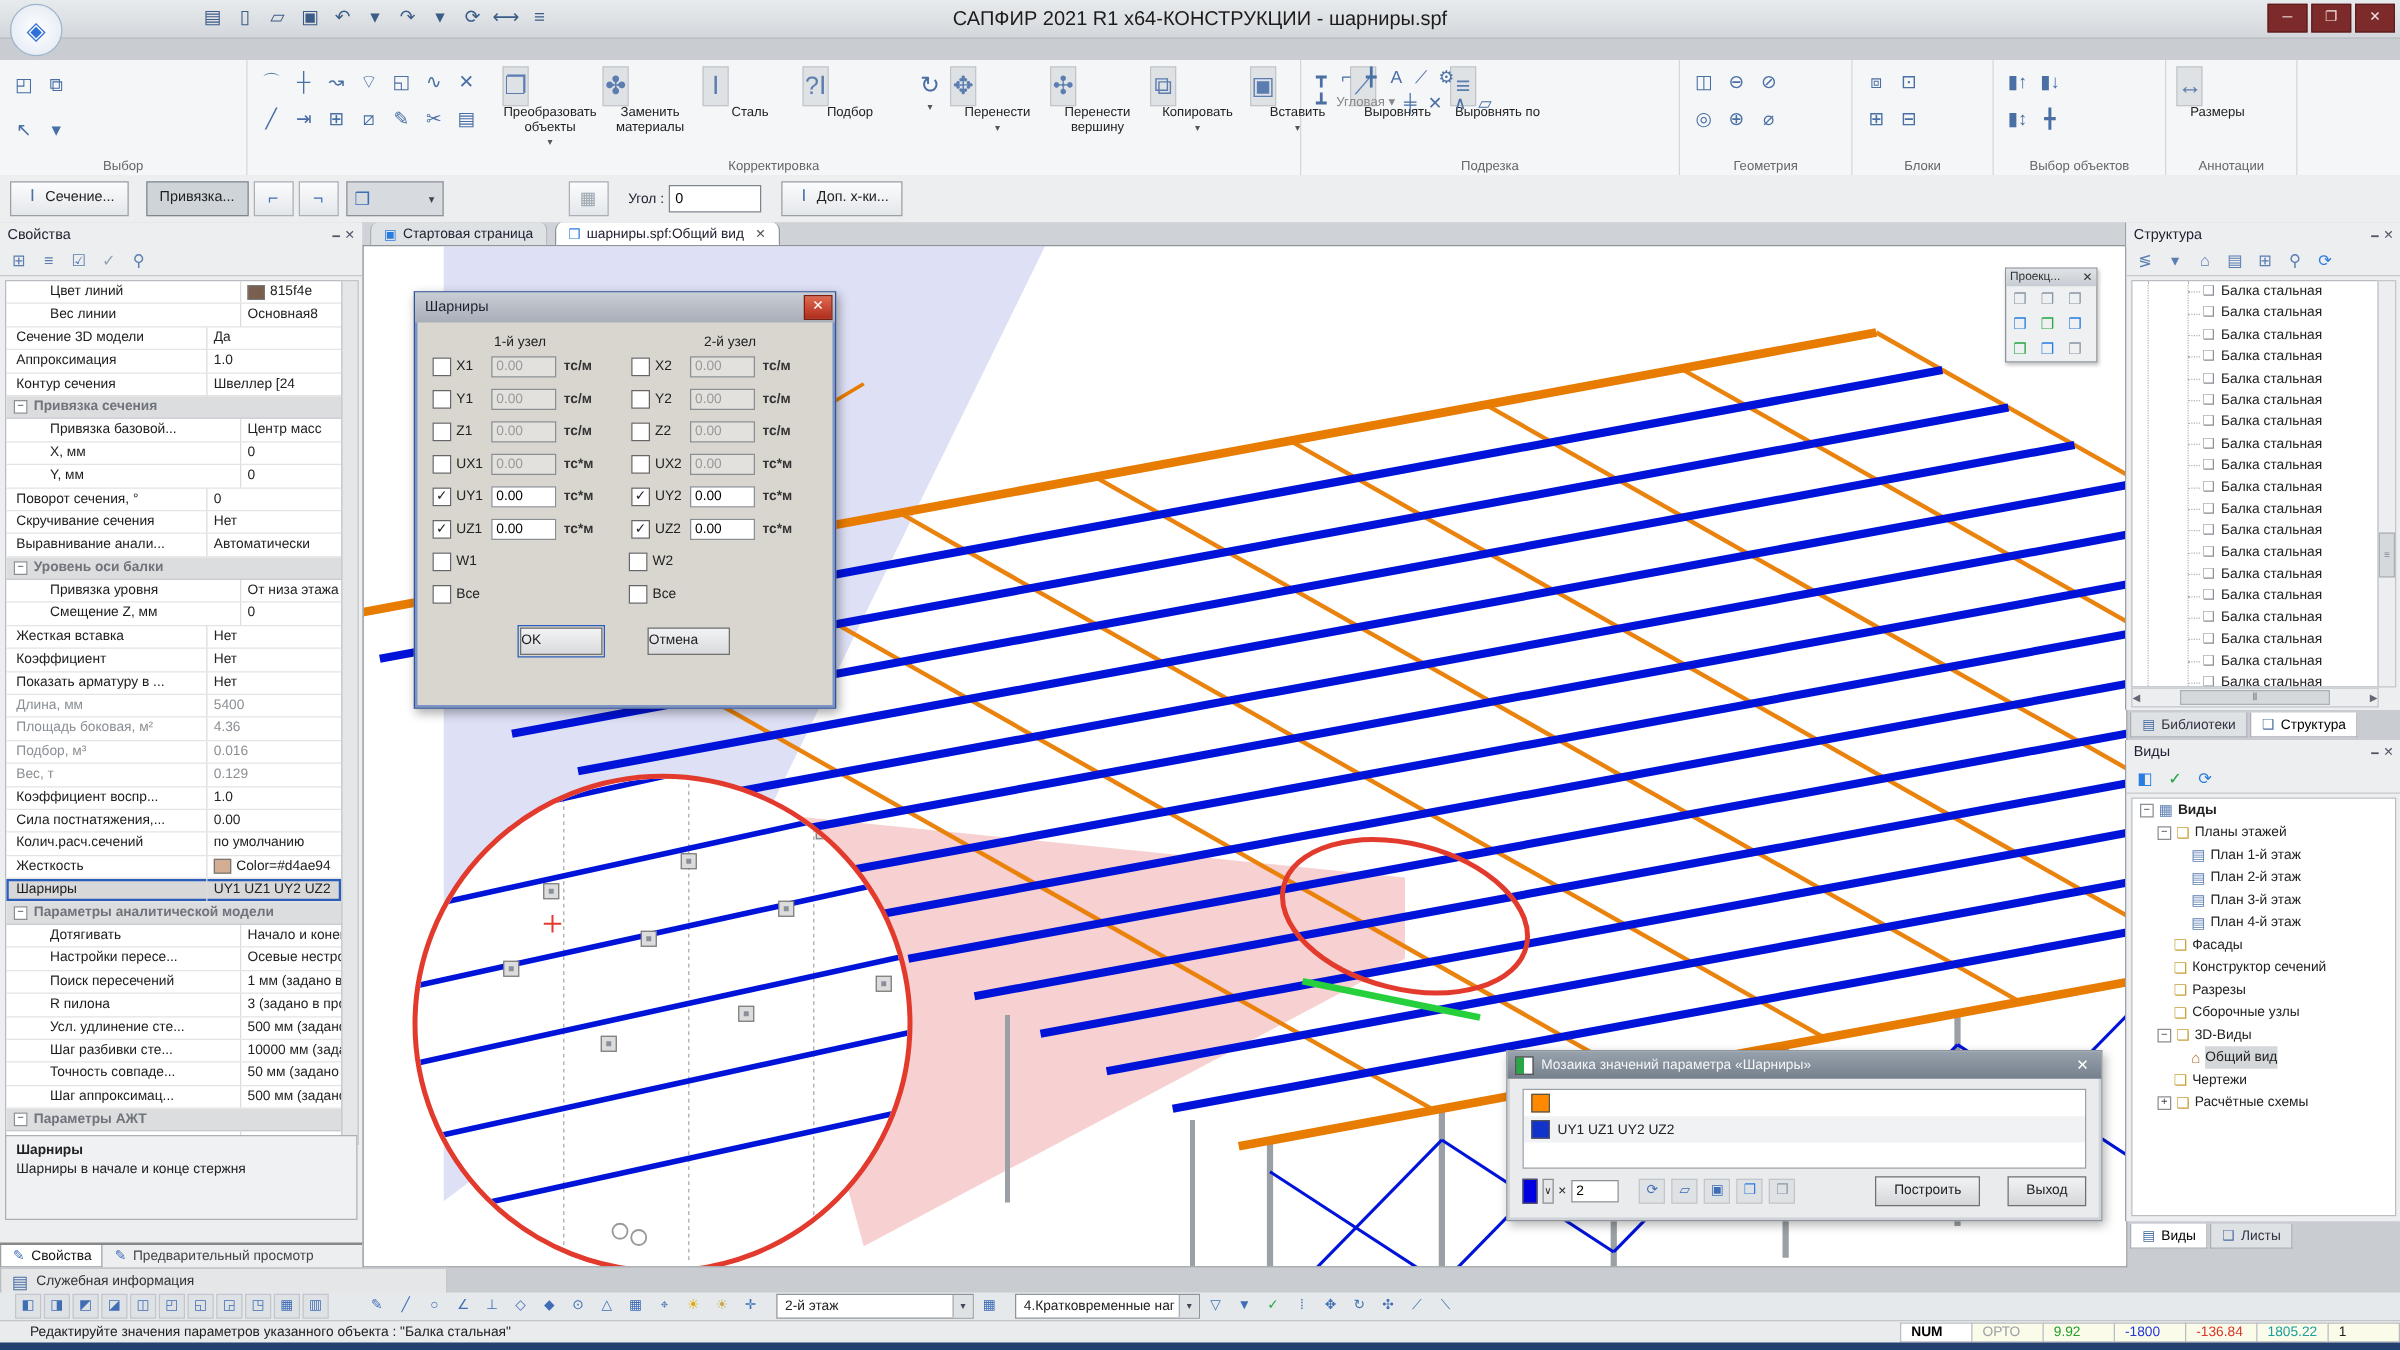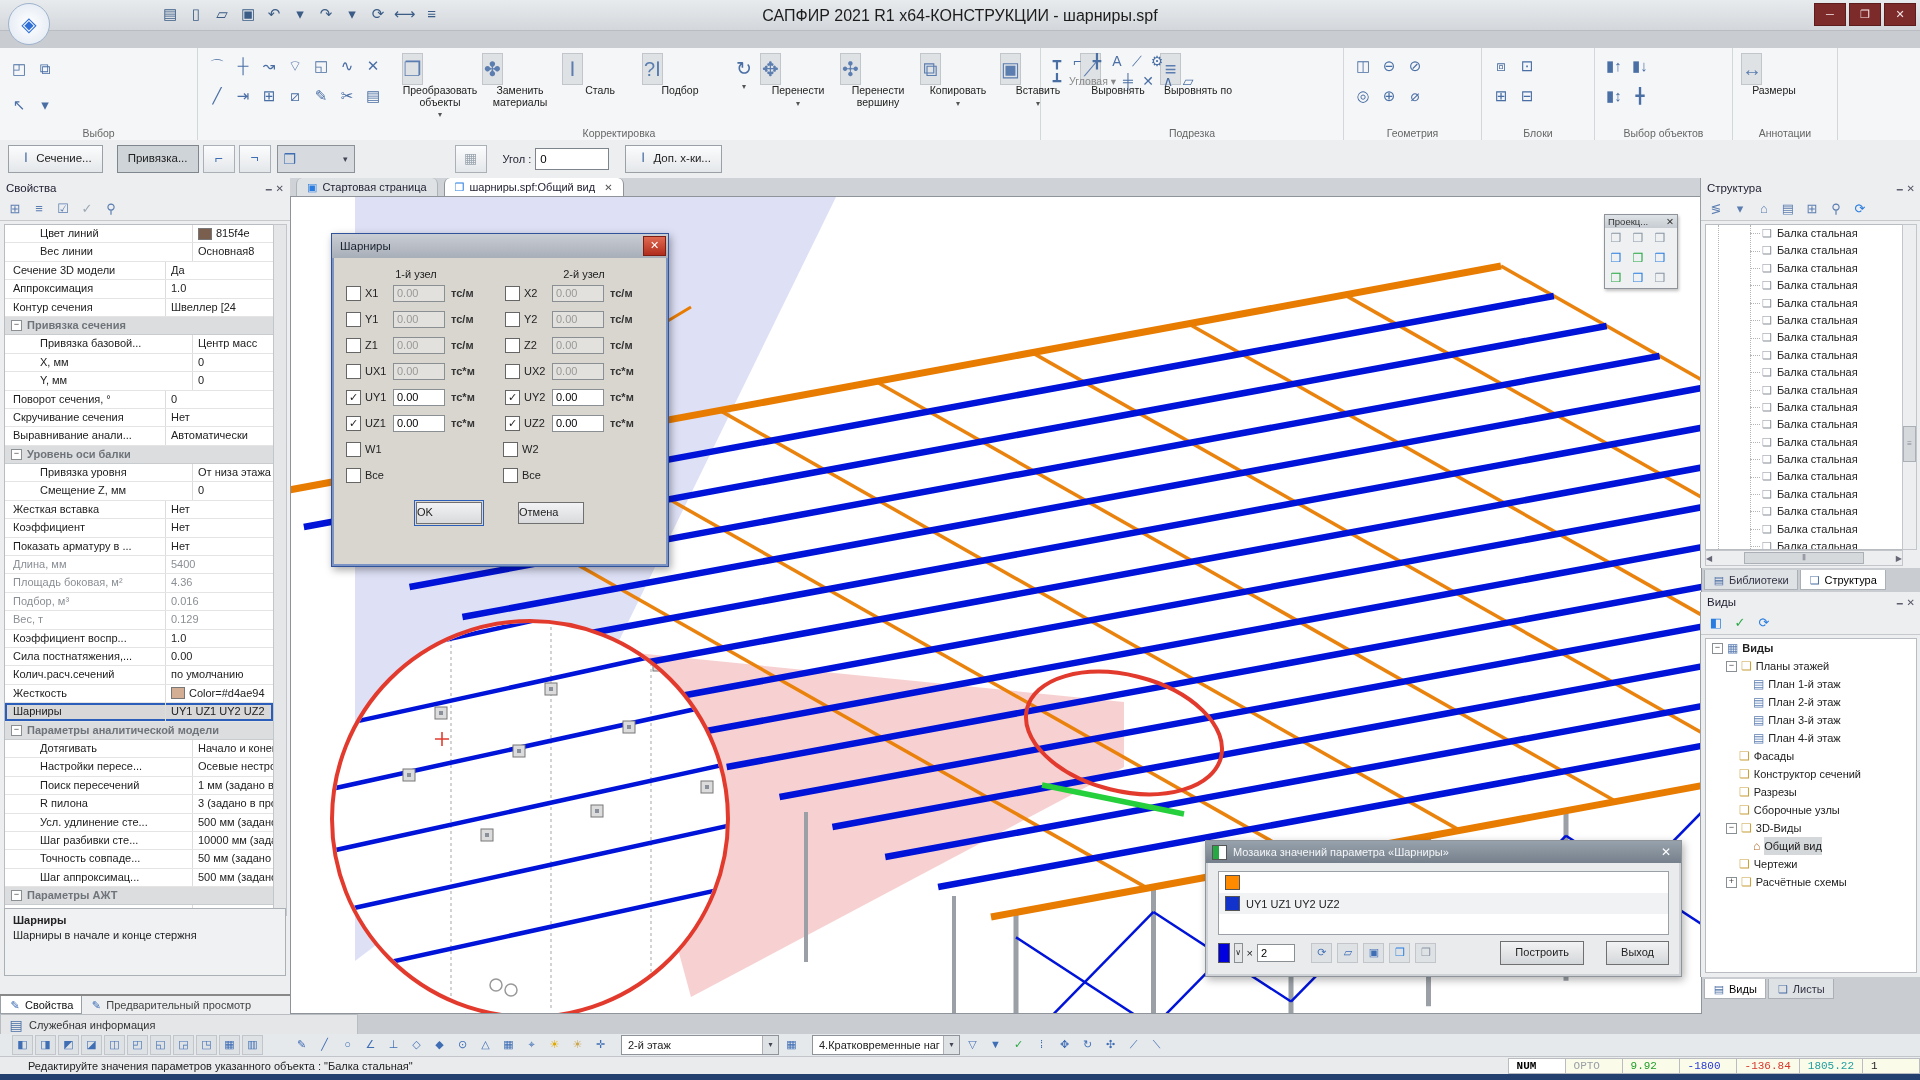--- a/index.html
+++ b/index.html
@@ -134,22 +134,22 @@
   #mcount{width:30px;height:16px;border:1px solid #8a8f94;font-size:11px;padding:0 3px;}
   .mpush{height:22px;padding:0 14px;background:linear-gradient(#f2f3f4,#d4d7da);border:1px solid #707070;font-size:11px;line-height:21px;}
   
   #servicebar{left:0;top:1014px;width:348px;height:20px;background:#e4e6e8;border:1px solid #b9bdc2;display:flex;align-items:center;gap:6px;padding-left:8px;font-size:11px;color:#333;}
   #bottombar{left:0;top:1034px;width:1920px;height:22px;background:#e6e9ec;display:flex;align-items:center;}
   .bicon{width:19px;height:18px;border:1px solid #c2c6ca;background:#dfe2e5;margin-left:2px;text-align:center;line-height:17px;font-size:11px;color:#3f6eb5;}
   .bicon.flat{border-color:transparent;background:transparent;}
   .bcombo{height:18px;border:1px solid #8e9499;background:#fff;display:flex;align-items:center;font-size:11px;padding-left:6px;margin-left:10px;}
   .bcombo .cdd{margin-left:auto;width:15px;height:100%;background:#dfe2e5;border-left:1px solid #aab0b6;font-size:8px;text-align:center;line-height:17px;color:#445;}
   #statusbar{left:0;top:1056px;width:1920px;height:18px;background:#e9ebed;border-top:1px solid #c2c6ca;display:flex;align-items:center;font-size:11px;}
-  #statusmsg{padding-left:0;color:#222;margin-left:28px;}
-  #scells{margin-left:auto;display:flex;height:16px;font-family:Liberation Mono, monospace;}
+  #statusmsg{padding-left:24px;color:#222;}
+  #scells{margin-left:auto;display:flex;height:16px;}
   .scell{border:1px solid #b9bdc2;border-right:none;background:#fbfbe9;padding:0 8px;line-height:15px;min-width:40px;}
   .scell:last-child{border-right:1px solid #b9bdc2;}
   #bluestrip{left:0;top:1074px;width:1920px;height:6px;background:#24406e;}
   .pin{color:#556;font-size:10px;}
 </style>
 </head>
 <body>
 
 <div class="abs" id="titlebar"></div>
 <div class="abs" id="logo">◈</div>

